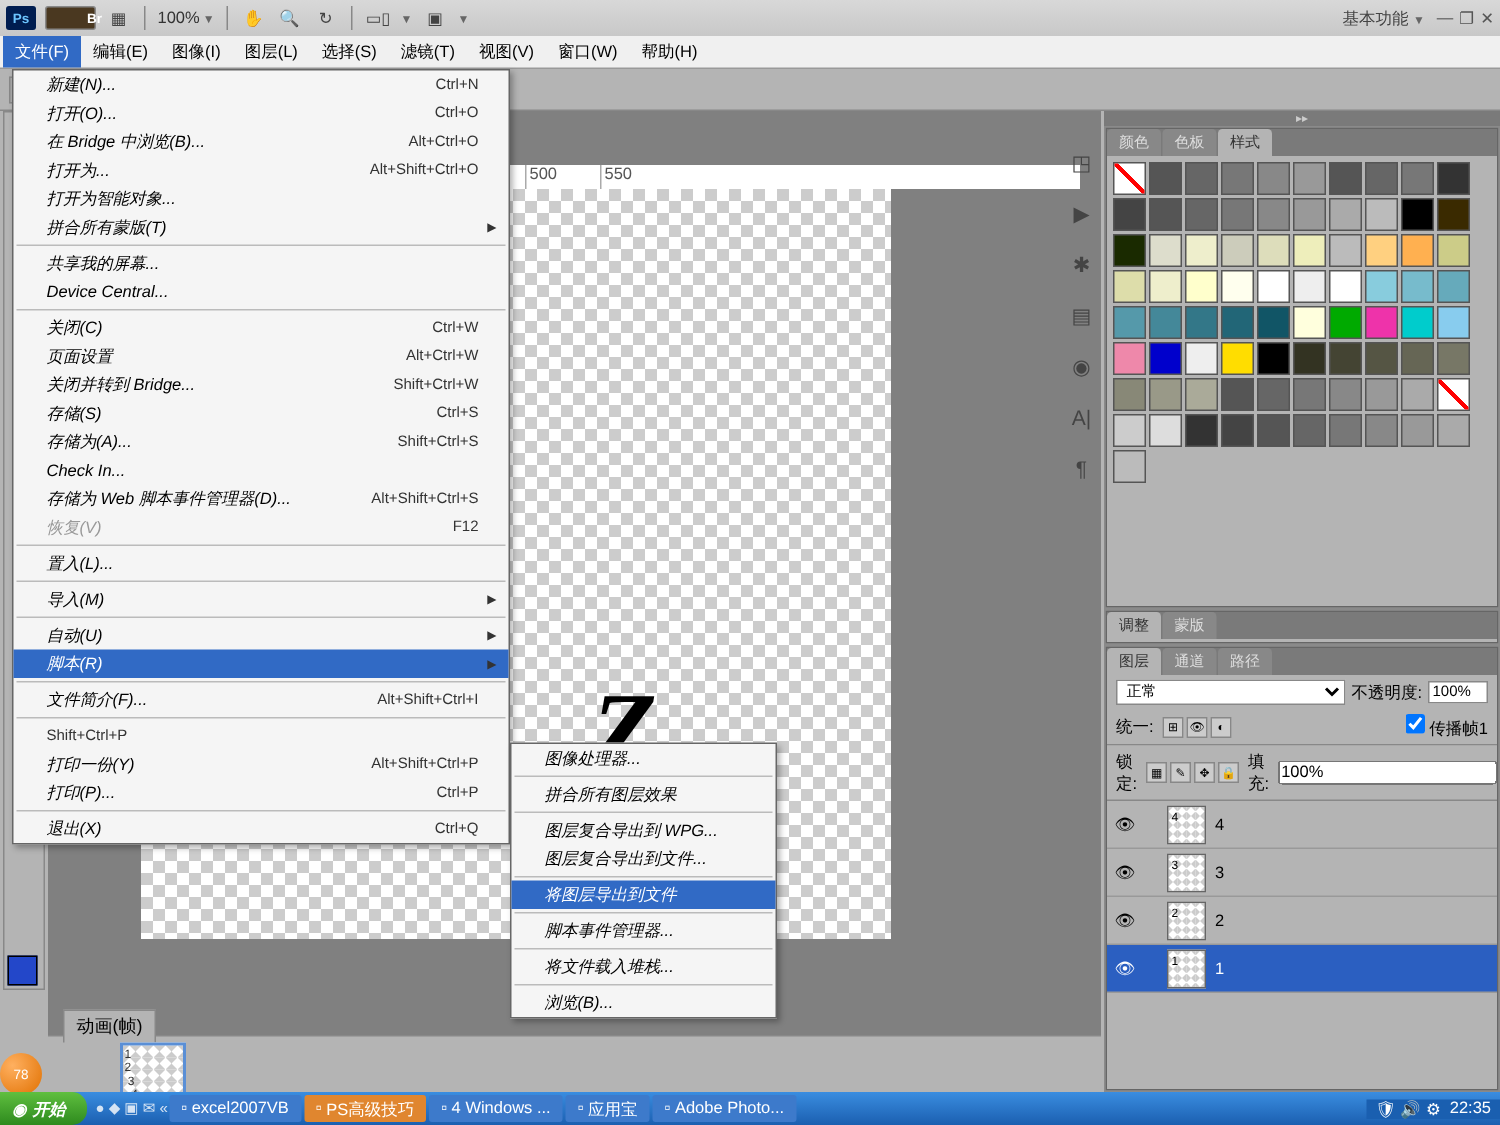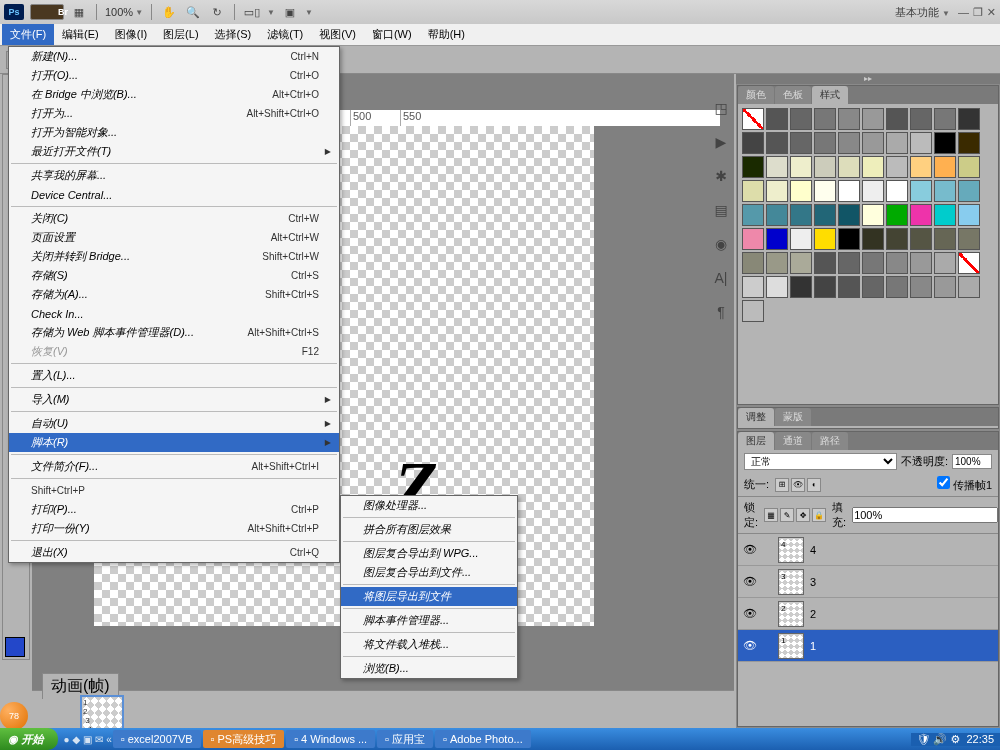--- a/index.html
+++ b/index.html
@@ -50,21 +50,21 @@
 
 .toolbox { position:absolute; left:2px; top:74px; width:28px; background:#b4b4b4; border:1px solid #888; padding:2px; }
 .color-swatch { width:20px; height:20px; background:#2347c9; border:1px solid #000; margin-top:560px;}
 
 
 .statusbar { position:absolute; left:32px; bottom:36px; right:266px; height:20px; background:#b4b4b4; display:flex; align-items:center; gap:10px; padding:0 8px; font-size:10px; color:#333; border-top:1px solid #888;}
 .statusbar input { width:50px; font-size:10px; border:1px solid #888; padding:1px 2px;}
 
 
 .anim-panel { position:absolute; left:32px; bottom:0; right:266px; height:60px; background:#b4b4b4; border-top:1px solid #888; }
-.anim-tab { position:absolute; left:10px; top:-18px; background:#b4b4b4; padding:2px 8px; font-size:16px; border:1px solid #888; border-bottom:none;}
+.anim-tab { position:absolute; left:10px; top:-18px; background:#b4b4b4; padding:2px 8px; font-size:12px; border:1px solid #888; border-bottom:none;}
 .frame { position:absolute; left:48px; top:4px; width:44px; height:44px; border:2px solid #5a8fd6; background:#fff;
   background-image:linear-gradient(45deg,#ccc 25%,transparent 25%),linear-gradient(-45deg,#ccc 25%,transparent 25%),linear-gradient(45deg,transparent 75%,#ccc 75%),linear-gradient(-45deg,transparent 75%,#ccc 75%);
   background-size:8px 8px;}
 .frame-num { position:absolute; left:0; top:0; font-size:8px; color:#333; line-height:9px; padding:1px;}
 .frame-time { position:absolute; left:48px; top:50px; width:44px; text-align:center; font-size:9px; background:#5a8fd6; color:#fff;}
 .anim-play { position:absolute; left:100px; bottom:2px; display:flex; gap:4px; }
 .anim-play span { width:16px; height:14px; background:#ccc; border:1px solid #888; font-size:8px; display:flex; align-items:center; justify-content:center;}
 
 
 .right-col { position:absolute; right:0; top:74px; width:264px; bottom:22px; background:#8a8a8a; display:flex; flex-direction:column;}
@@ -205,21 +205,21 @@
       <span class="dd-short">Alt+Ctrl+O</span>
     </div>
     <div class="dd-row">
       <span class="dd-label">打开为...</span>
       <span class="dd-short">Alt+Shift+Ctrl+O</span>
     </div>
     <div class="dd-row">
       <span class="dd-label">打开为智能对象...</span>
     </div>
     <div class="dd-row sub">
-      <span class="dd-label">最近打开文件(T)</span>
+      <span class="dd-label">拼合所有蒙版(T)</span>
     </div>
     <div class="dd-sep"></div>
     <div class="dd-row">
       <span class="dd-label">共享我的屏幕...</span>
     </div>
     <div class="dd-row">
       <span class="dd-label">Device Central...</span>
     </div>
     <div class="dd-sep"></div>
     <div class="dd-row">
@@ -271,26 +271,26 @@
     <div class="dd-sep"></div>
     <div class="dd-row">
       <span class="dd-label">文件简介(F)...</span>
       <span class="dd-short">Alt+Shift+Ctrl+I</span>
     </div>
     <div class="dd-sep"></div>
     <div class="dd-row">
       <span class="dd-short">Shift+Ctrl+P</span>
     </div>
     <div class="dd-row">
+      <span class="dd-label">打印一份(Y)</span>
+      <span class="dd-short">Alt+Shift+Ctrl+P</span>
+    </div>
+    <div class="dd-row">
       <span class="dd-label">打印(P)...</span>
       <span class="dd-short">Ctrl+P</span>
-    </div>
-    <div class="dd-row">
-      <span class="dd-label">打印一份(Y)</span>
-      <span class="dd-short">Alt+Shift+Ctrl+P</span>
     </div>
     <div class="dd-sep"></div>
     <div class="dd-row">
       <span class="dd-label">退出(X)</span>
       <span class="dd-short">Ctrl+Q</span>
     </div>
   </div>
 
 <div class="submenu" id="submenu">
     <div class="dd-row">

